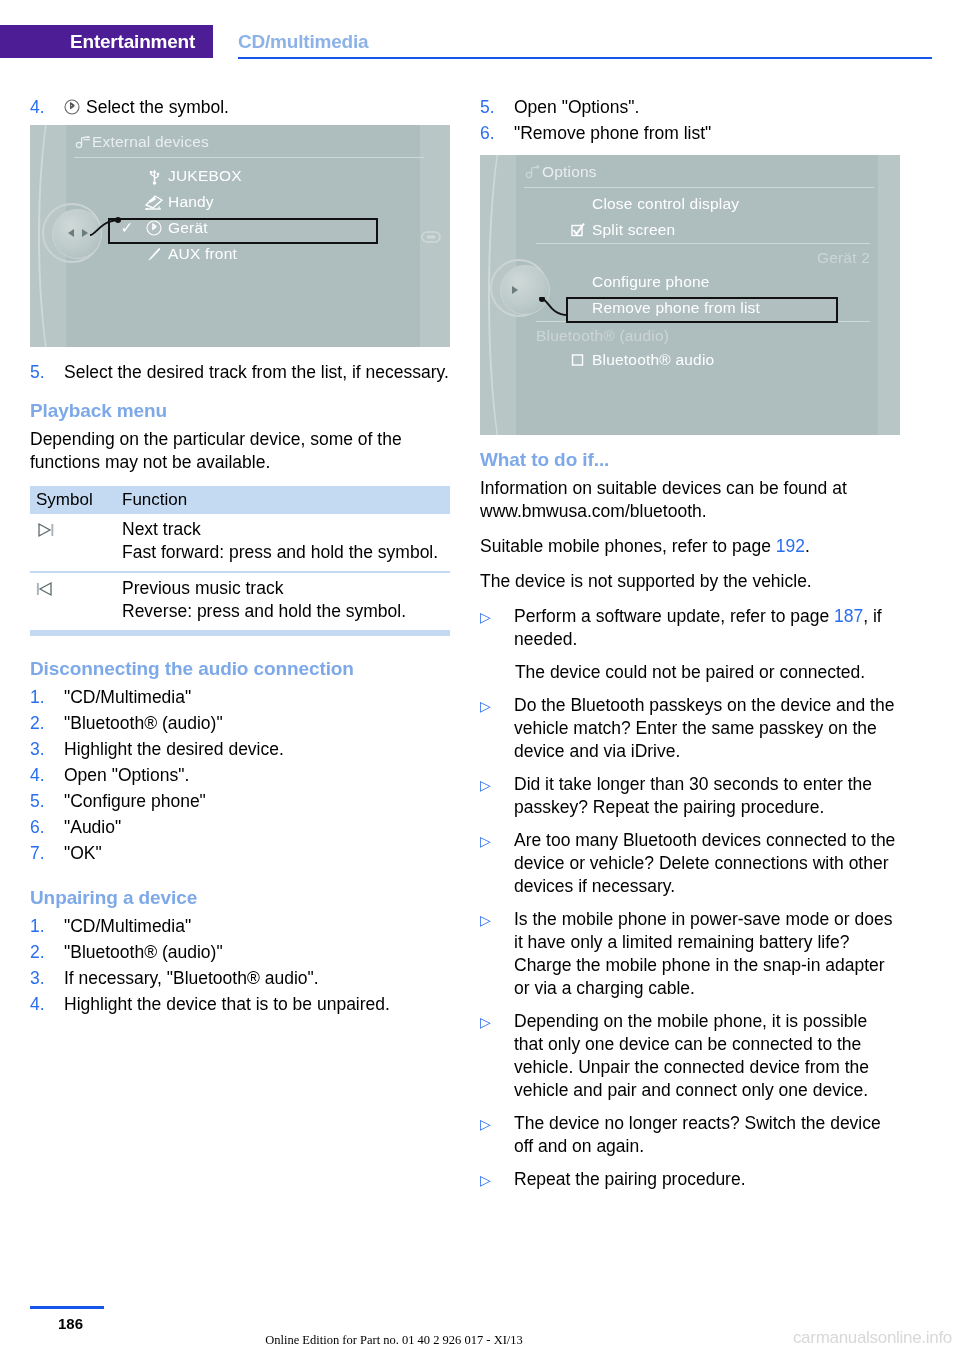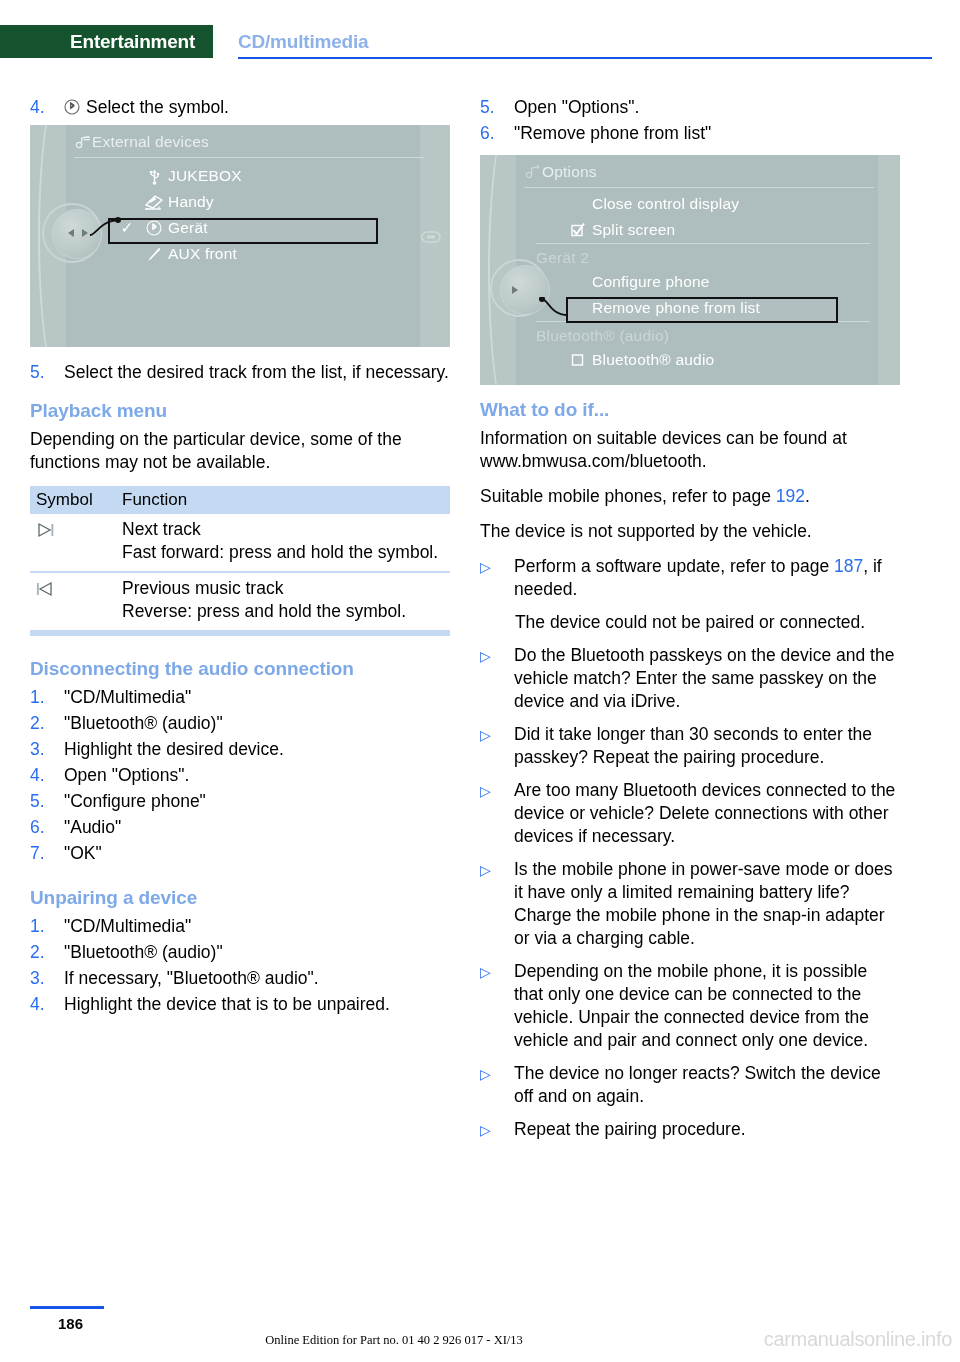--- a/index.html
+++ b/index.html
@@ -8,21 +8,21 @@
     background: #ffffff;
     font-family: "Liberation Sans", sans-serif;
     -webkit-font-smoothing: antialiased;
   }
   .page { position: relative; width: 960px; height: 1362px; overflow: hidden; }
 
   
   .header { position: absolute; left: 0; top: 25px; width: 960px; height: 33px; }
   .tab-active {
     position: absolute; left: 0; top: 0; height: 33px;
-    background: #14532d; color: #ffffff;
+    background: #4c1d95; color: #ffffff;
     font-size: 19px; font-weight: bold;
     padding: 0 18px 0 70px; line-height: 33px;
     letter-spacing: -0.2px;
   }
   .tab-inactive {
     position: absolute; left: 238px; top: 0; height: 33px;
     color: #8cb2e8; font-size: 19px; font-weight: bold;
     line-height: 33px; letter-spacing: -0.2px; text-align: right;
   }
   .header-rule {
@@ -144,21 +144,21 @@
     position: absolute; left: 58px; top: 1315px;
     font-size: 15px; font-weight: bold; color: #000;
   }
   .edition {
     position: absolute; left: 0; top: 1333px; width: 788px;
     text-align: center; font-size: 12.5px; color: #000;
     font-family: "Liberation Serif", serif;
   }
   .watermark {
     position: absolute; right: 8px; top: 1328px;
-    font-size: 20px; color: #d8d8d8; letter-spacing: -0.3px;
+    font-size: 17px; color: #d8d8d8; letter-spacing: -0.3px;
   }
   svg { display: block; }
 </style>
 </head>
 <body>
 
 <div class="page">
 
   <div class="header">
     <div class="tab-active">Entertainment</div>
@@ -374,21 +374,21 @@
 
     <div class="nrow">
       <div class="nnum">5.</div>
       <div class="ntext">Open "Options".</div>
     </div>
     <div class="nrow" style="margin-bottom:10px;">
       <div class="nnum">6.</div>
       <div class="ntext">"Remove phone from list"</div>
     </div>
 
-    <div class="shot" style="height:230px;">
+    <div class="shot" style="height:280px;">
       <div class="bezelL"></div>
       <div class="bezelR" style="width:22px;"></div>
       <div class="arcline"></div>
       <div class="arcline2"></div>
       <div class="arcR"></div>
 
       <div class="shot-title">
         <span>
           <svg width="18" height="16" viewBox="0 0 18 16">
             <circle cx="5" cy="11" r="2.6" fill="none" stroke="#ccd6d5" stroke-width="1.3"></circle>
@@ -406,21 +406,21 @@
         </div>
         <div class="shot-item">
           <span class="ic">
             <svg width="16" height="16" viewBox="0 0 16 16">
               <rect x="2" y="3.5" width="10" height="10" fill="none" stroke="#fff" stroke-width="1.4"></rect>
               <path d="M3.5 8 L6.5 12 L14 1.5" fill="none" stroke="#fff" stroke-width="2"></path>
             </svg>
           </span>
           <span>Split screen</span>
         </div>
-        <div class="shot-item gray-label" style="margin-left:-28px; border-top:1px solid #cdd8d8; padding-top:2px; padding-left:0;">
+        <div class="shot-item gray-label" style="margin-left:-28px; border-top:1px solid #cdd8d8; padding-top:2px; padding-left:0;justify-content:flex-end;">
           <span>Gerät 2</span>
         </div>
         <div class="shot-item" style="padding-left:28px;">
           <span>Configure phone</span>
         </div>
         <div class="shot-item" style="padding-left:28px;">
           <span>Remove phone from list</span>
         </div>
         <div class="shot-item gray-label" style="margin-left:-28px; border-top:1px solid #cdd8d8; padding-top:2px;">
           <span>Bluetooth® (audio)</span>

